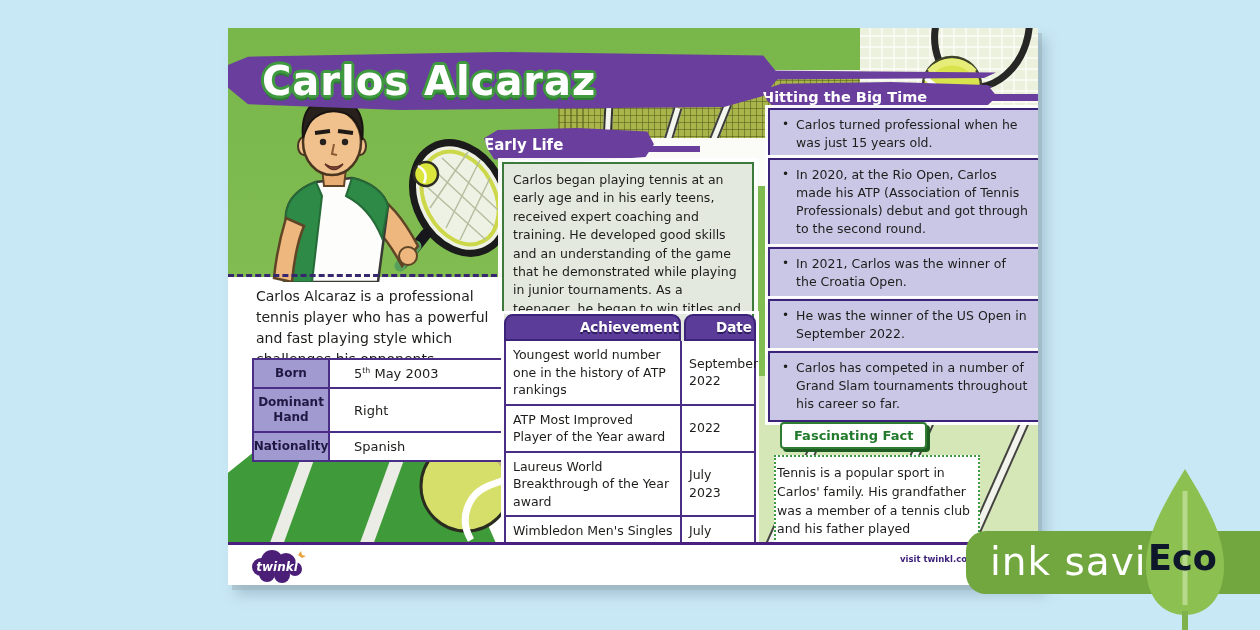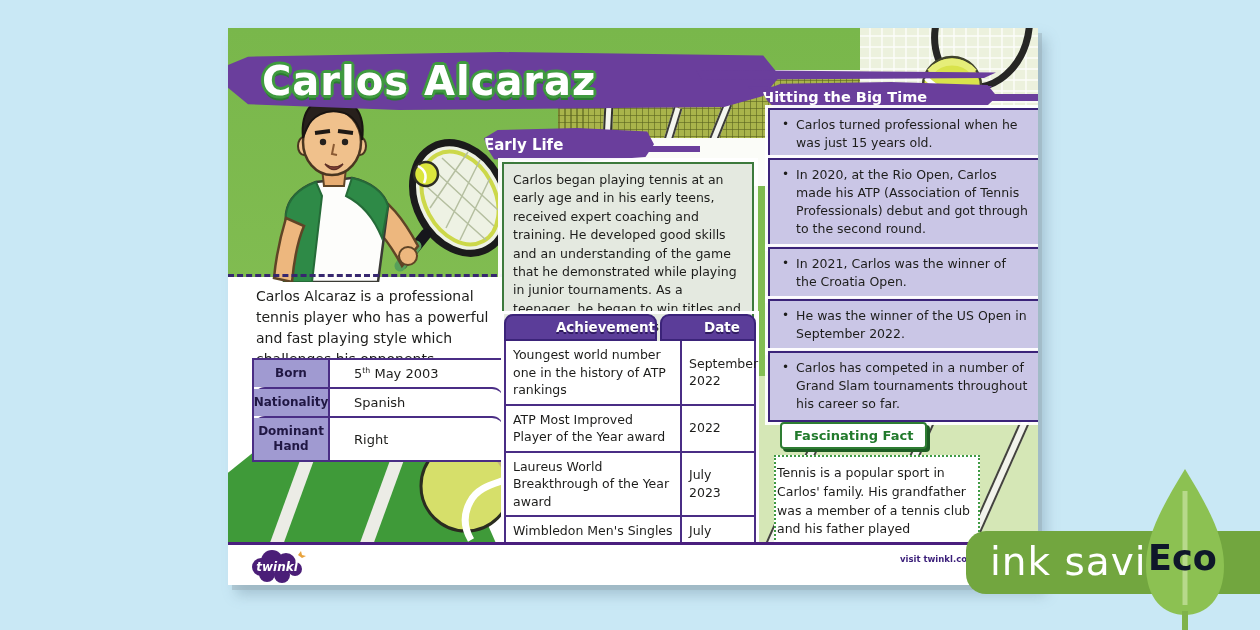--- a/index.html
+++ b/index.html
@@ -71,31 +71,31 @@
     background:#e4e9e0; border:2px solid #3c7a3c; box-shadow:0 0 0 4px rgba(255,255,255,.95);
     padding:7px 9px; font-size:12.5px; line-height:1.47; color:#1d1d1b; }
 
   
   .ach-table { position:absolute; left:276px; top:286px; width:252px; z-index:4; box-shadow:0 0 0 3px #fff; }
   .ach-head { display:flex; gap:3px; }
   .ach-head-cell { background:#5b3d99; border:2px solid #3b2379; border-radius:9px 9px 0 0;
     color:#fff; font-weight:bold; font-size:13.5px; text-align:center; padding:3px 0 4px;
     text-shadow:0 2px 0 #2e1a5e; }
   .ach-head-cell.main { flex:1;text-align:right; }
-  .ach-head-cell.date { width:96px;padding-left:28px; }
+  .ach-head-cell.date { width:72px;padding-left:28px; }
   .ach-body { border:2px solid #4a2d85; border-top:none; background:#fff; }
   .ach-row { display:flex; border-top:2px solid #4a2d85; }
   .ach-row:first-child { border-top:none; }
   .ach-cell { padding:5px 7px; font-size:12.5px; line-height:1.4; color:#1d1d1b; flex:1; }
   .ach-cell.date { flex:none; width:74px; border-left:2px solid #4a2d85; display:flex; align-items:center; }
 
   
   .bio { position:absolute; left:28px; top:258px; width:236px; z-index:4; font-size:14px; line-height:1.5; color:#1d1d1b; }
   .profile-table { position:absolute; left:24px; top:330px; width:253px; z-index:4; border:2.5px solid #4a2d85; background:#fff; }
-  .profile-row { display:flex; border-top:2px solid #4a2d85;border-radius:11px; }
+  .profile-row { display:flex; border-top:2px solid #4a2d85; }
   .profile-row:first-child { border-top:none; }
   .profile-label { width:76px; background:#a09ad1; border-right:2px solid #4a2d85; color:#201743;
     font-weight:bold; font-size:12px; text-align:center; padding:6px 2px; line-height:1.25; display:flex; align-items:center; justify-content:center; }
   .profile-value { flex:1; padding:6px 4px 6px 24px; font-size:13px; color:#1d1d1b; display:flex; align-items:center; }
   .profile-value sup { font-size:.6em; vertical-align:super; }
 
   
   .bullet-box { position:absolute; left:540px; width:274px; z-index:3;
     background:#cac6e6; border:2.5px solid #3b2379; box-shadow:0 0 0 3px rgba(255,255,255,.95);
     padding:6px 10px 7px 8px; font-size:12.5px; line-height:1.45; color:#1d1d1b; display:flex; }
@@ -190,26 +190,26 @@
     <p class="bio">Carlos Alcaraz is a professional tennis player who has a powerful and fast playing style which challenges his opponents.</p>
 
     <div class="profile-table">
       <div class="profile-row">
         <div class="profile-label">Born</div>
         <div class="profile-value">
           <span><span>5</span><sup>th</sup><span> May 2003</span></span>
         </div>
       </div>
       <div class="profile-row">
+        <div class="profile-label">Dominant Hand</div>
+        <div class="profile-value">Right</div>
+      </div>
+      <div class="profile-row">
         <div class="profile-label">Nationality</div>
         <div class="profile-value">Spanish</div>
-      </div>
-      <div class="profile-row">
-        <div class="profile-label">Dominant Hand</div>
-        <div class="profile-value">Right</div>
       </div>
     </div>
 
     <div class="grass-patch">
       <div class="grass-stripe s1"></div>
       <div class="grass-stripe s2"></div>
     </div>
 
     <svg class="ball-large" viewBox="0 0 96 125">
       <circle cx="48" cy="64" r="45" fill="#d6df6a" stroke="#2a2c20" stroke-width="3"></circle>

